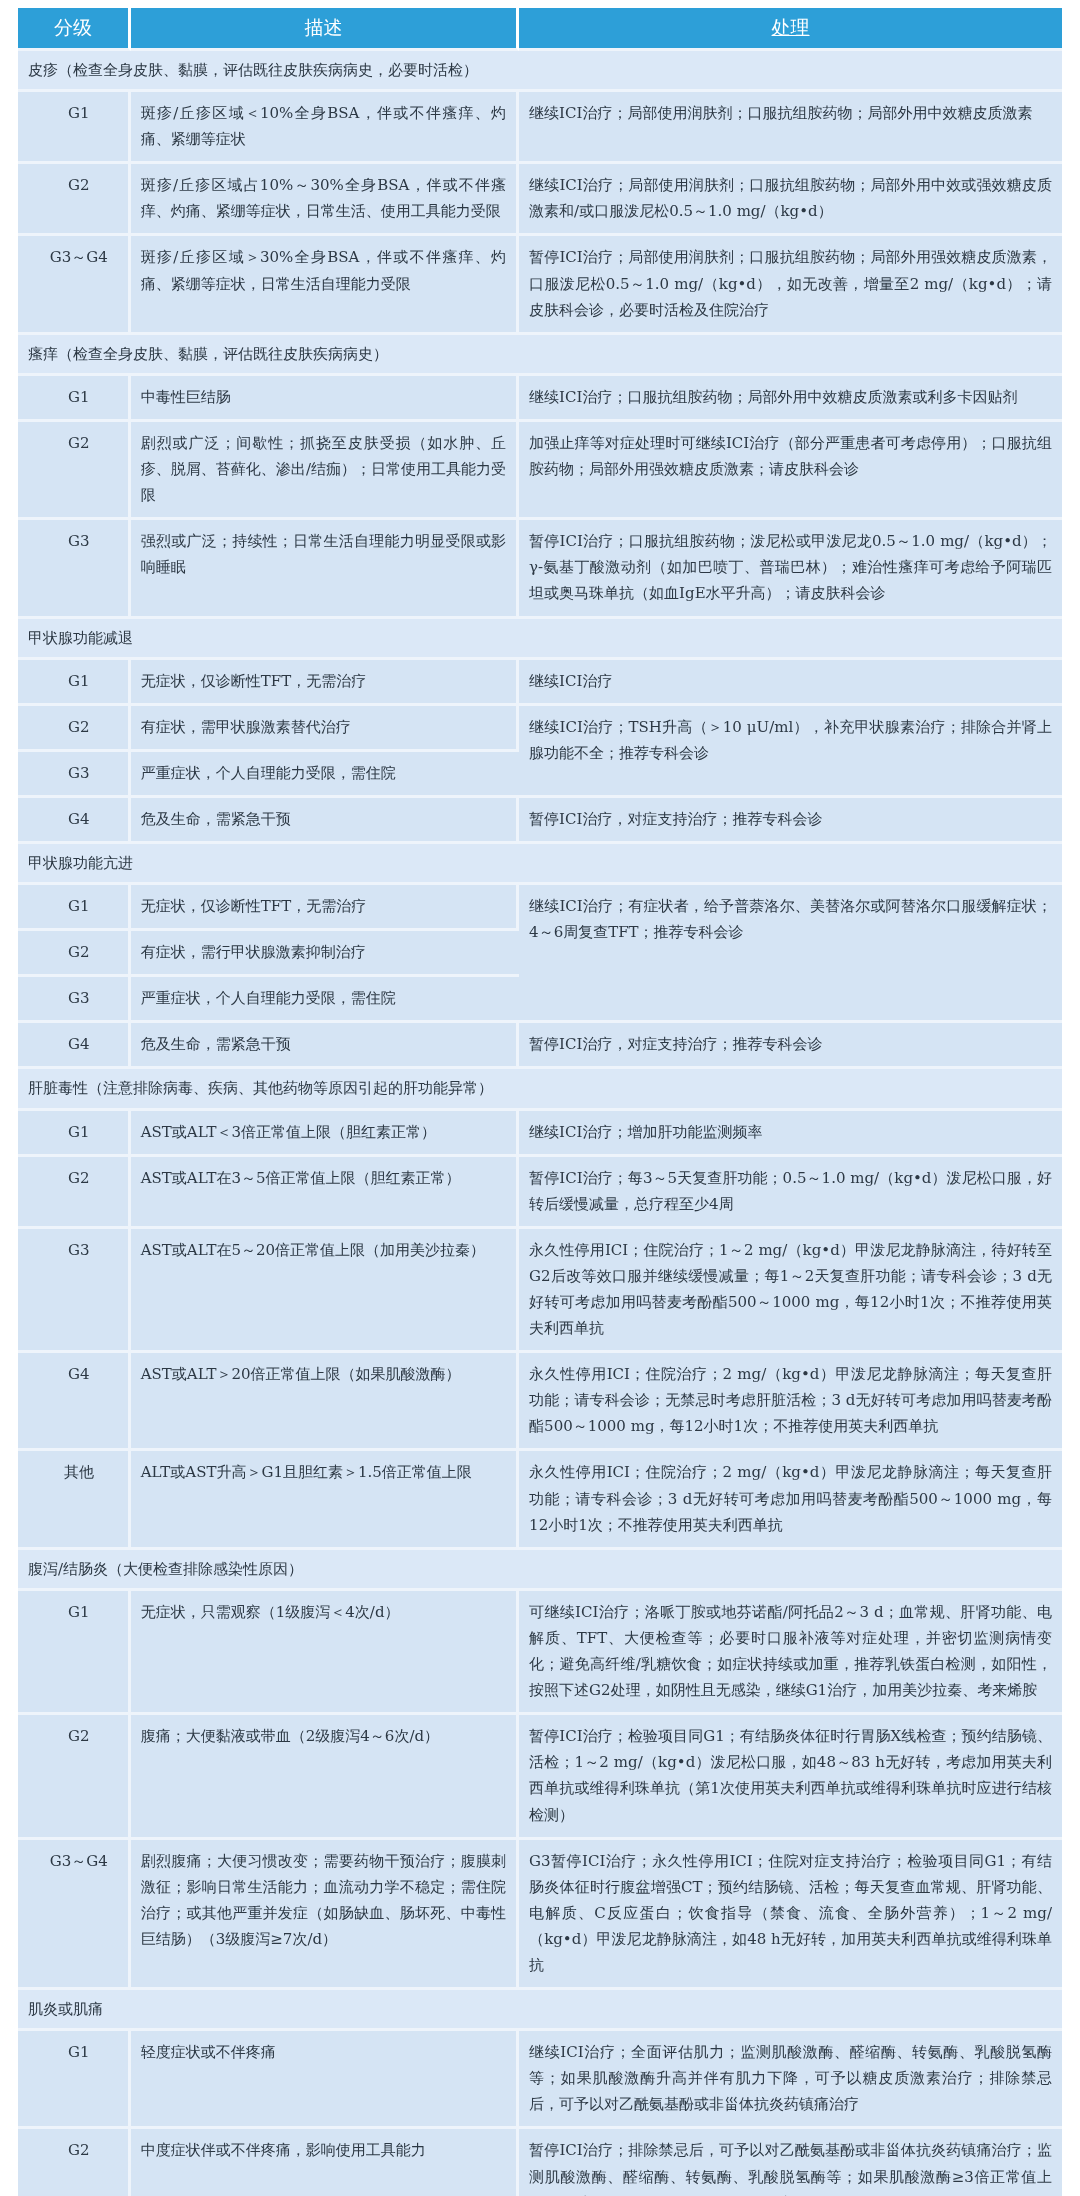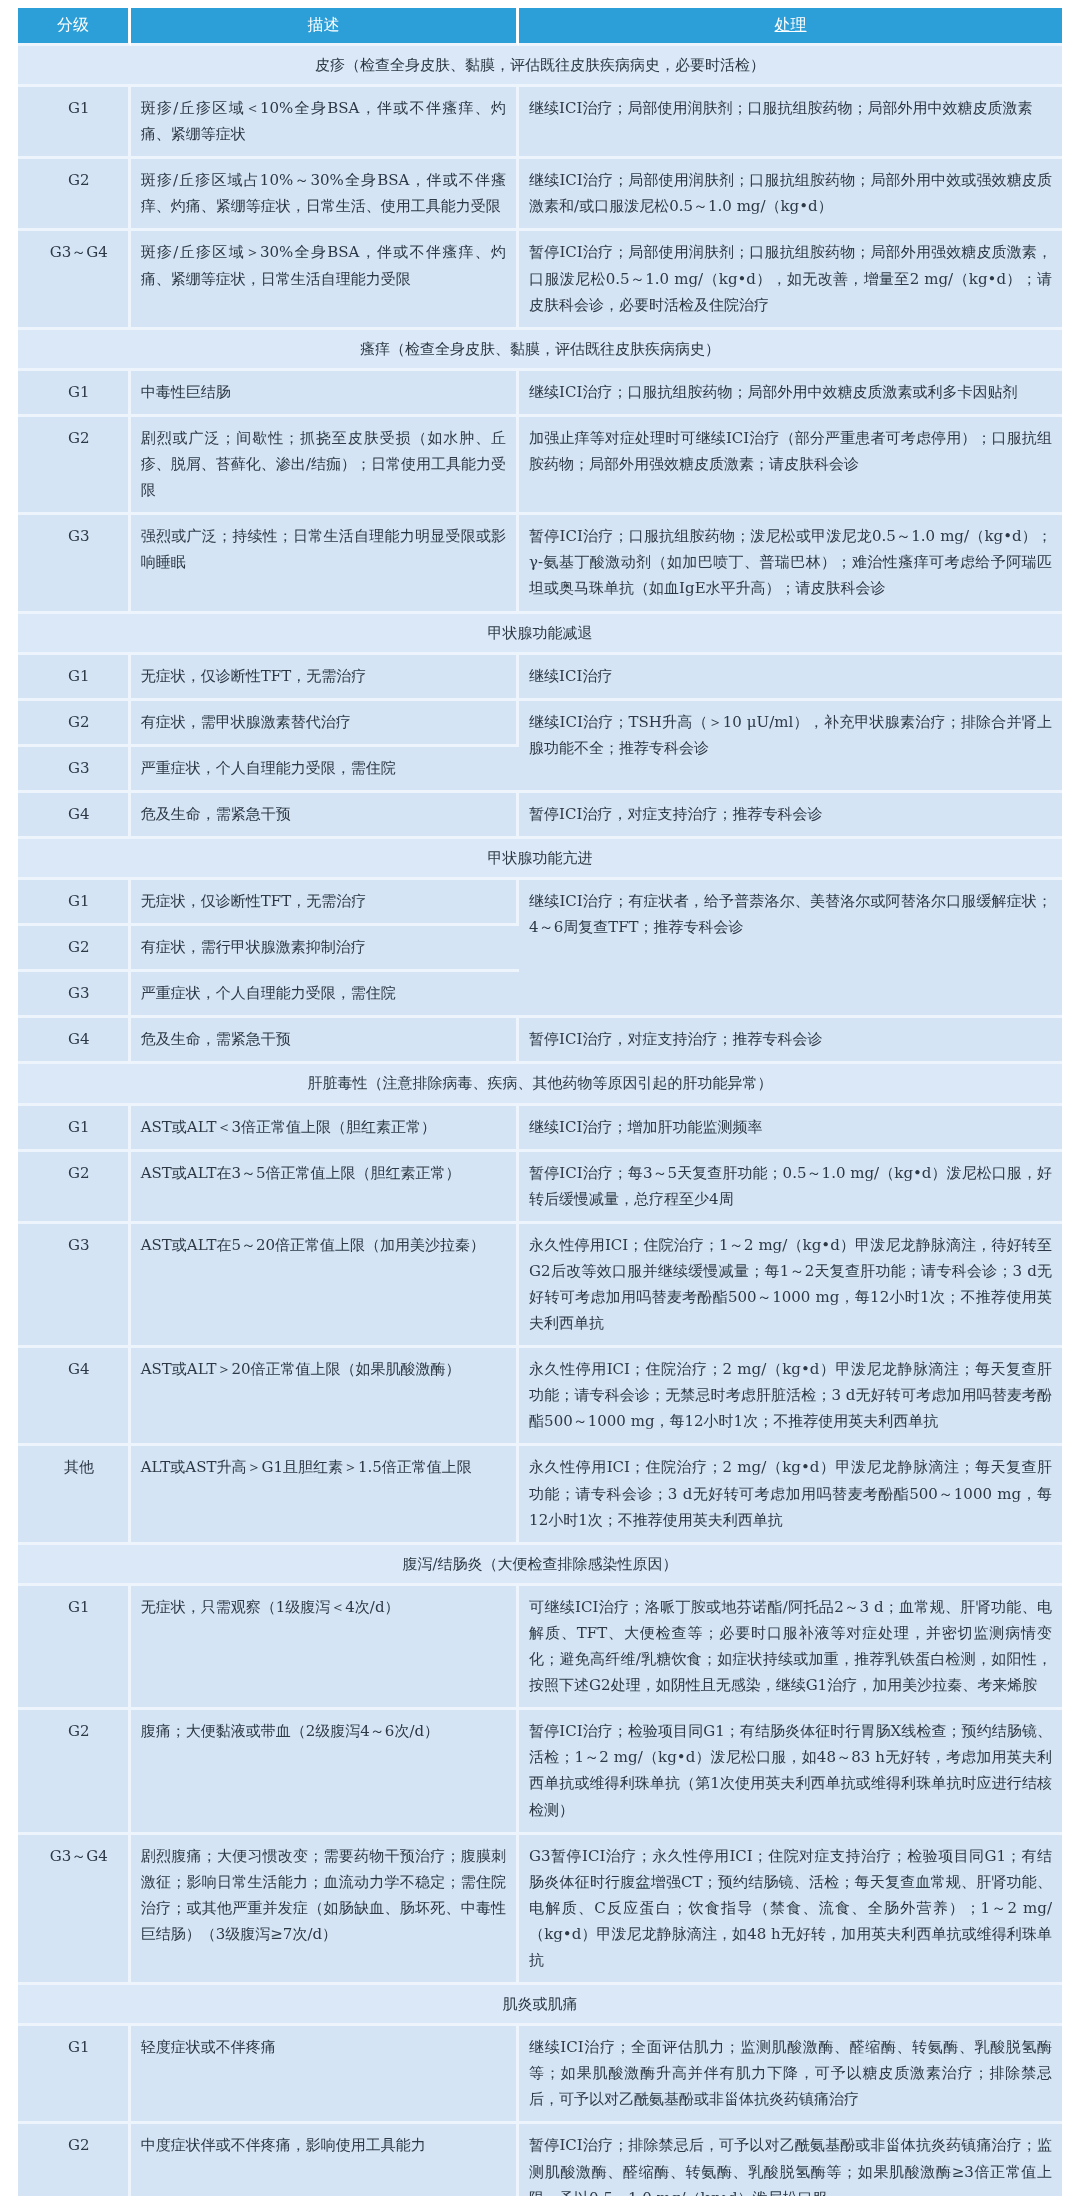--- a/index.html
+++ b/index.html
@@ -23,21 +23,21 @@
   }
   table.irae {
     width: 100%;
     border-collapse: separate;
     border-spacing: 0;
   }
   table.irae th {
     background: #2d9fd8;
     color: #ffffff;
     font-weight: normal;
-    font-size: 16px;
+    font-size: 19px;
     padding: 7px 4px;
     border-right: 3px solid #ffffff;
     border-bottom: 3px solid #eef4fb;
   }
   table.irae th:last-child { border-right: none; text-decoration: underline; }
   table.irae td {
     background: #d5e4f4;
     font-size: 15px;
     line-height: 1.74;
     padding: 8px 10px 9px 10px;
@@ -49,21 +49,21 @@
   table.irae td:last-child { border-right: none; }
   table.irae td.g {
     text-align: center;
     white-space: nowrap;
     padding-left: 16px;
     padding-right: 4px;
   }
   table.irae tr.section td {
     background: #dbe8f7;
     padding: 6px 10px;
-    text-align: center;
+    text-align: left;
   }
   .col-grade { width: 10.8%; }
   .col-desc  { width: 37.2%; }
   .col-treat { width: 52.0%; }
 </style>
 </head>
 <body>
 
 <div class="page">
 

